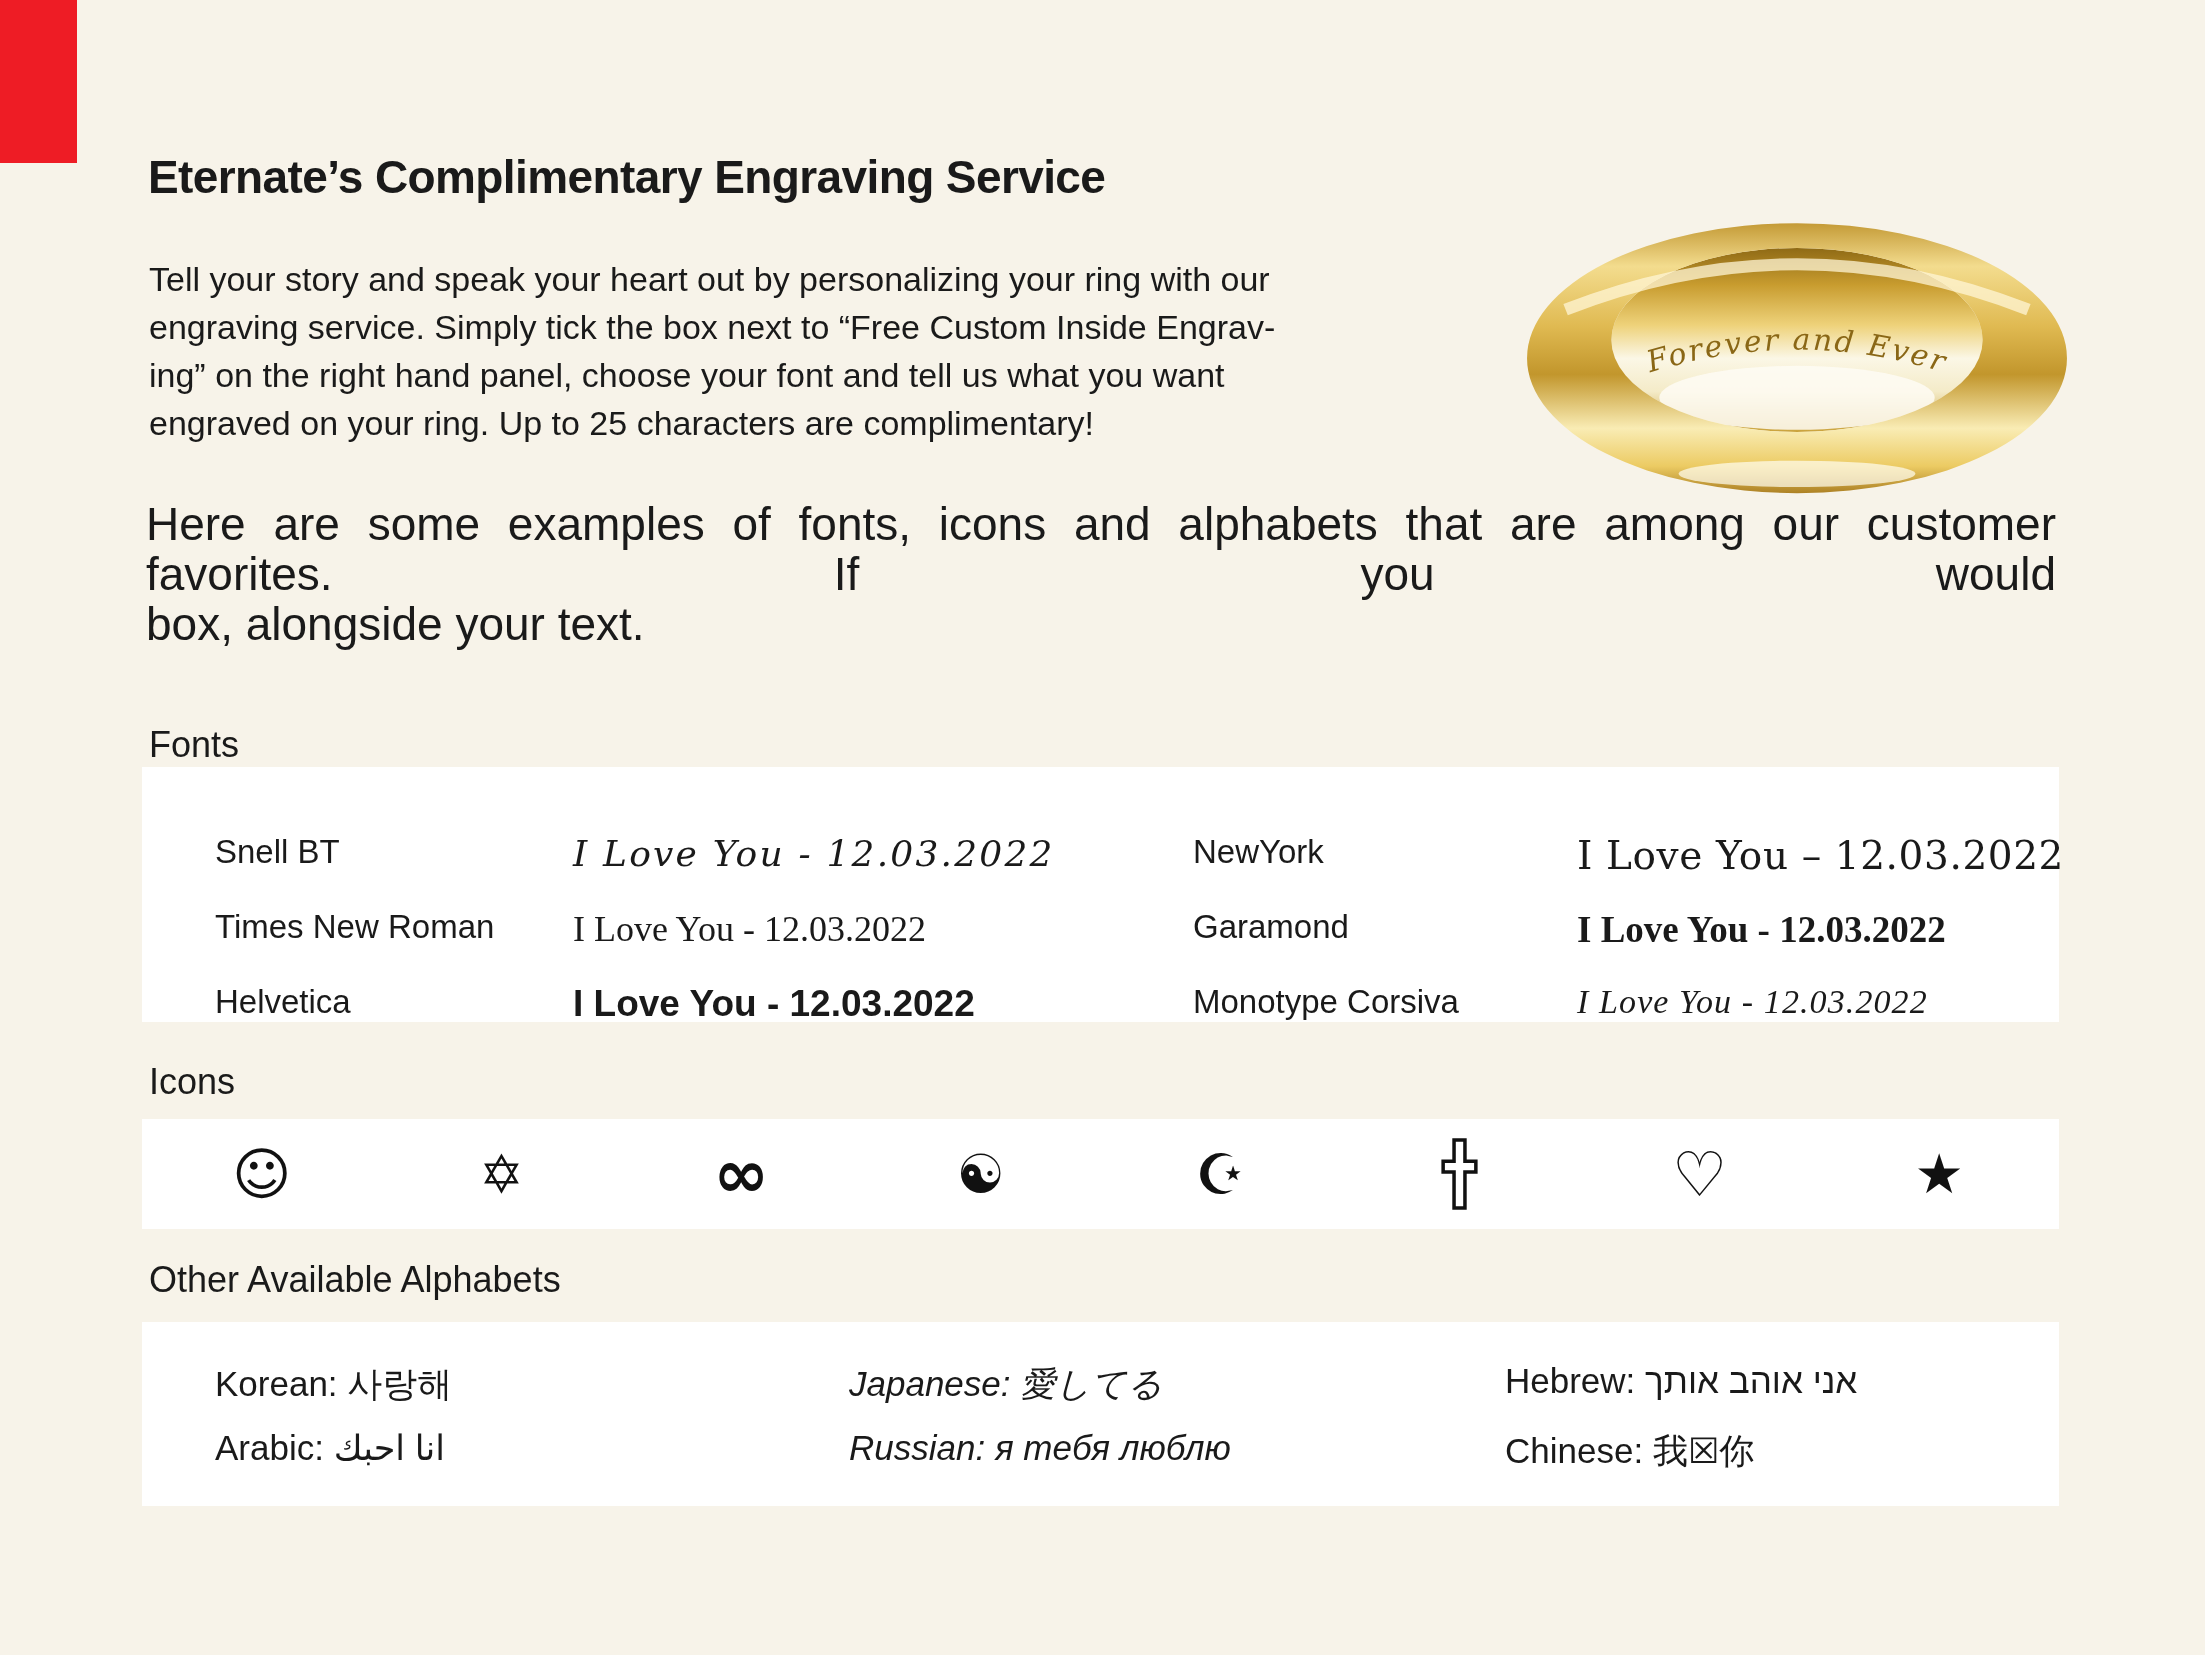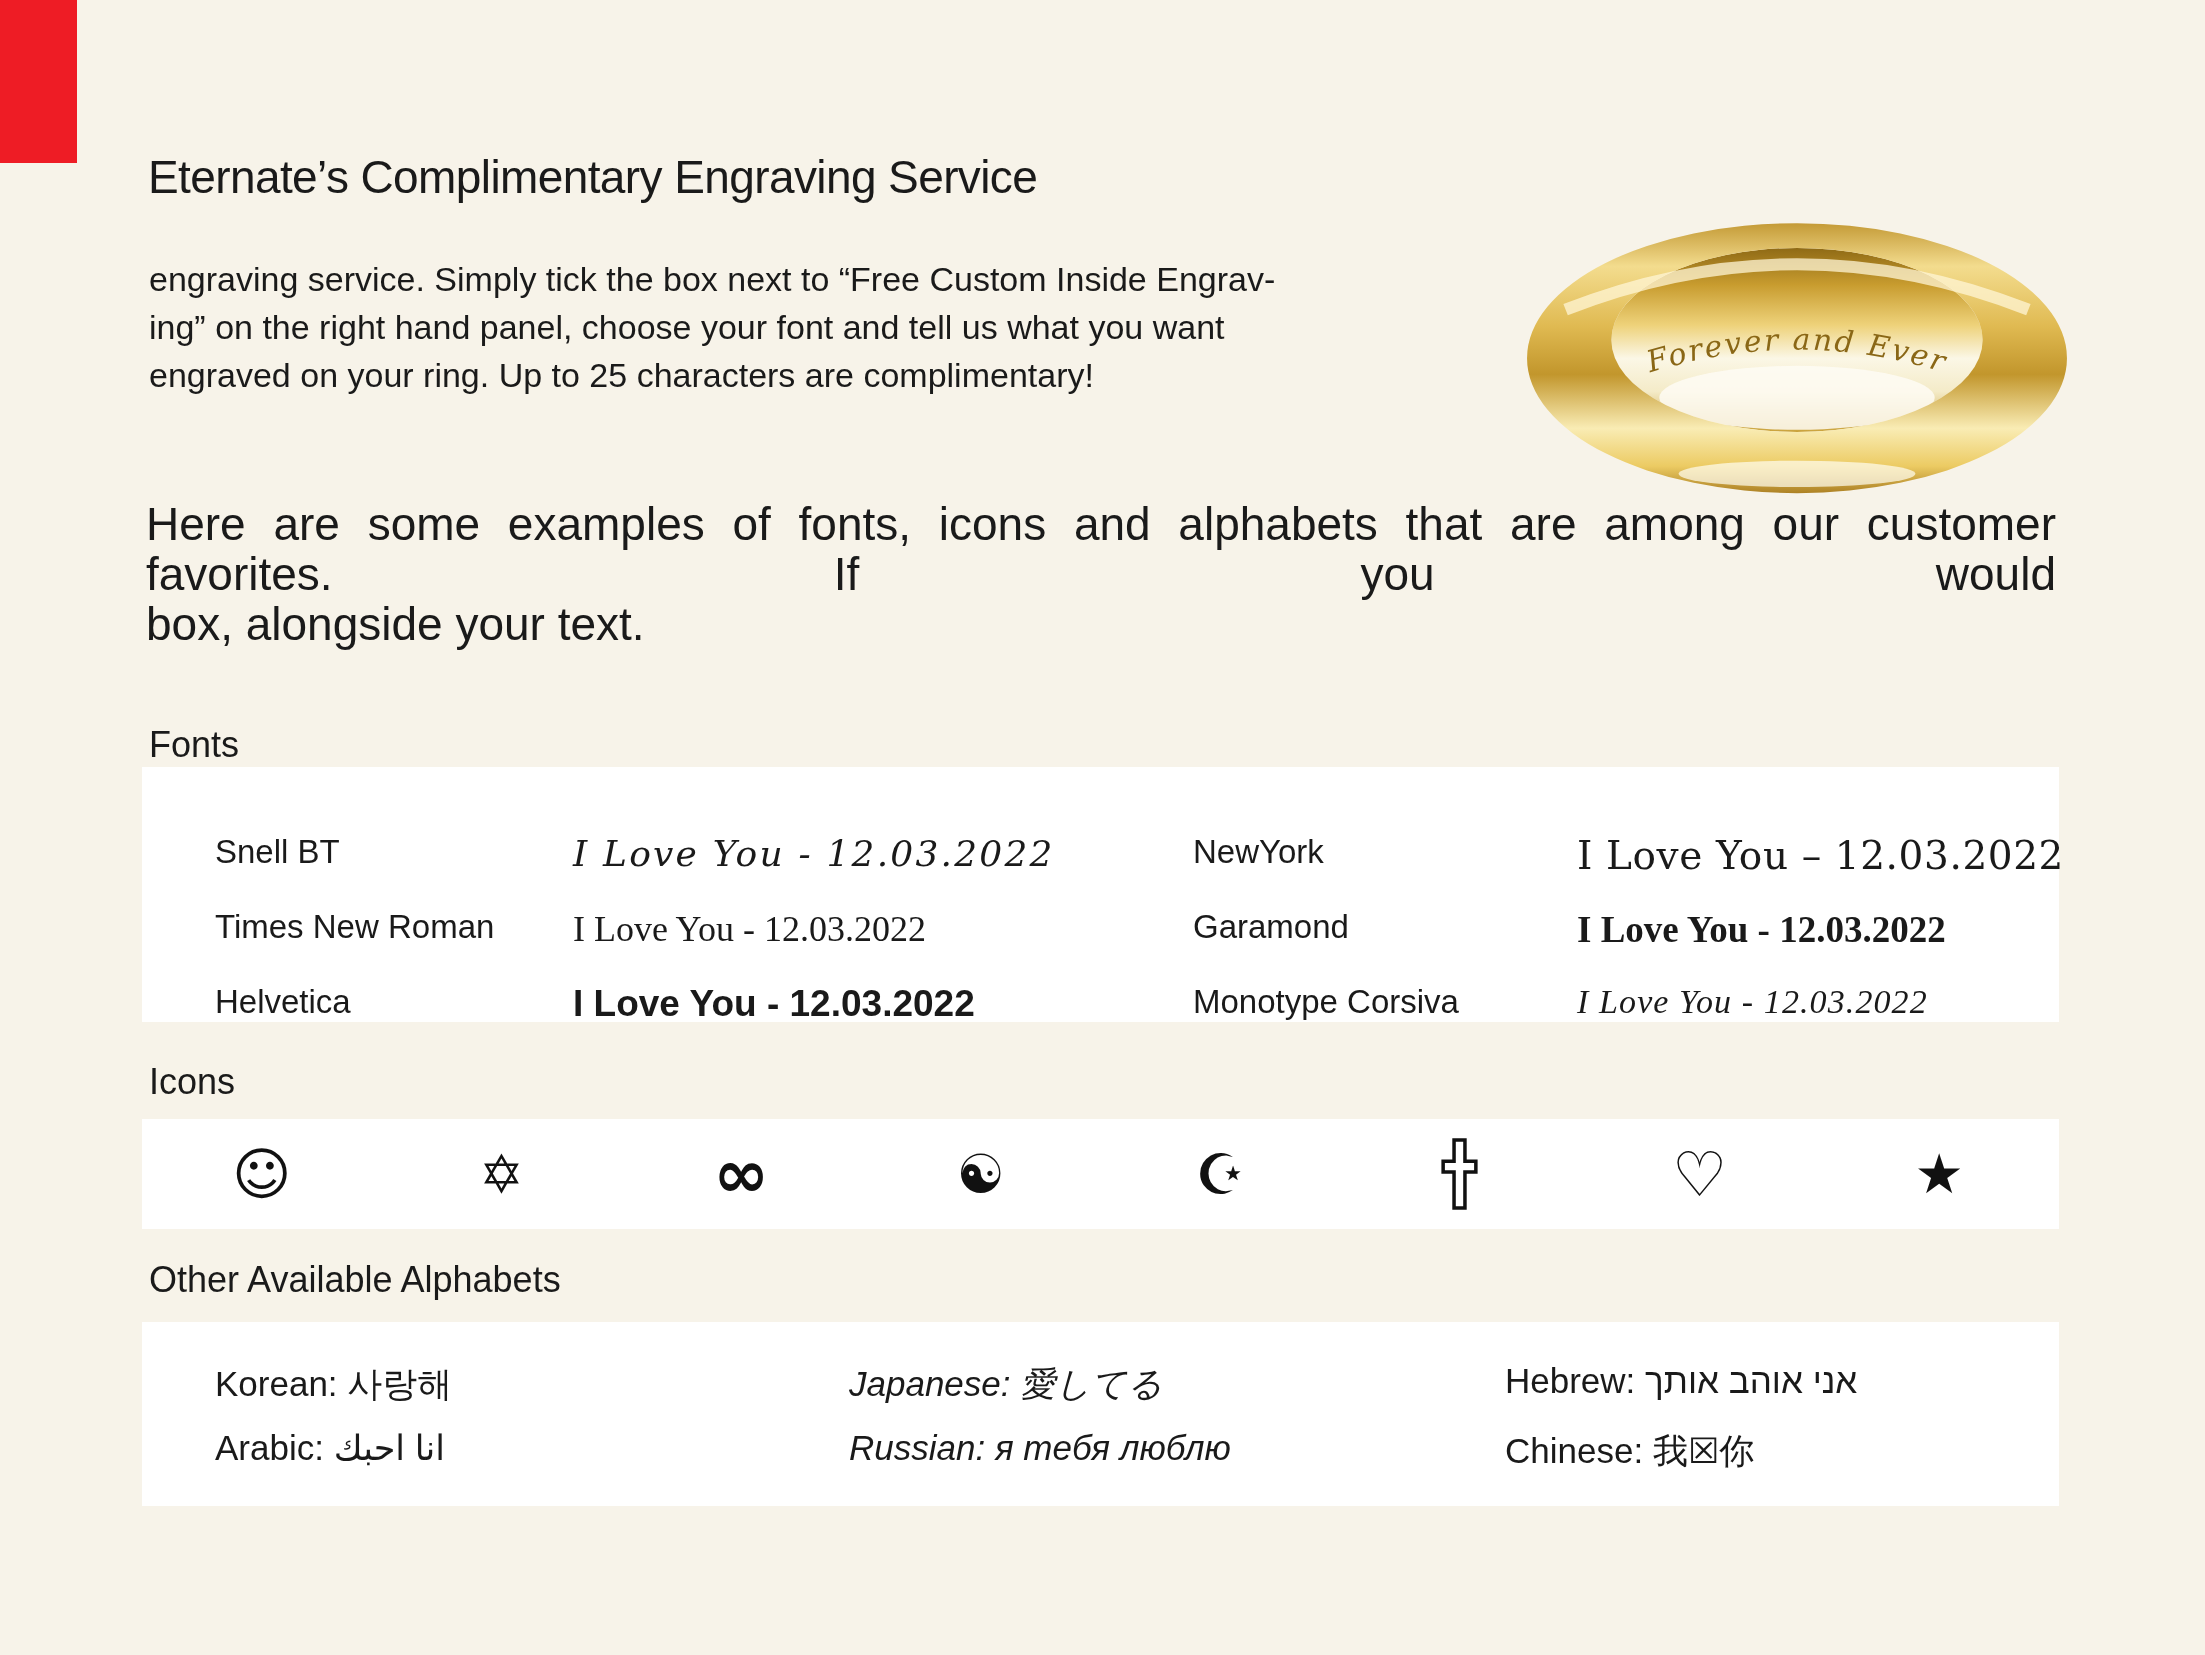--- a/index.html
+++ b/index.html
@@ -10,21 +10,21 @@
     font-family:"Liberation Sans", sans-serif;
     color:#1a1a1a;
     overflow:hidden;
   }
   .red-corner {
     position:absolute; left:0; top:0; width:77px; height:163px;
     background:#ee1c25;
   }
   .page-title {
     position:absolute; left:148px; top:150px;
-    font-size:46px; font-weight:400; letter-spacing:-0.6px;
+    font-size:46px; font-weight:700; letter-spacing:-0.6px;
     white-space:nowrap;
     text-align:center;
   }
   .intro {
     position:absolute; left:149px; top:255px; width:1323px;
     font-size:34px; line-height:48px; font-weight:400;
   }
   .intro .line { white-space:nowrap; }
   .ring-wrap {
     position:absolute; left:1505px; top:216px; width:584px; height:281px;
@@ -84,20 +84,21 @@
   .atext { font-weight:400; }
 </style>
 </head>
 <body>
 
 <div class="red-corner"></div>
 
 <h1 class="page-title">Eternate’s Complimentary Engraving Service</h1>
 
 <div class="intro">
+  <div class="line">Tell your story and speak your heart out by personalizing your ring with our</div>
   <div class="line">engraving service. Simply tick the box next to “Free Custom Inside Engrav-</div>
   <div class="line">ing” on the right hand panel, choose your font and tell us what you want</div>
   <div class="line">engraved on your ring. Up to 25 characters are complimentary!</div>
 </div>
 
 <div class="ring-wrap">
   <svg width="584" height="281" viewBox="0 0 1060 510">
     <defs>
       <linearGradient id="bandG" x1="0" y1="0" x2="0" y2="1">
         <stop offset="0" stop-color="#c49a36"></stop>

